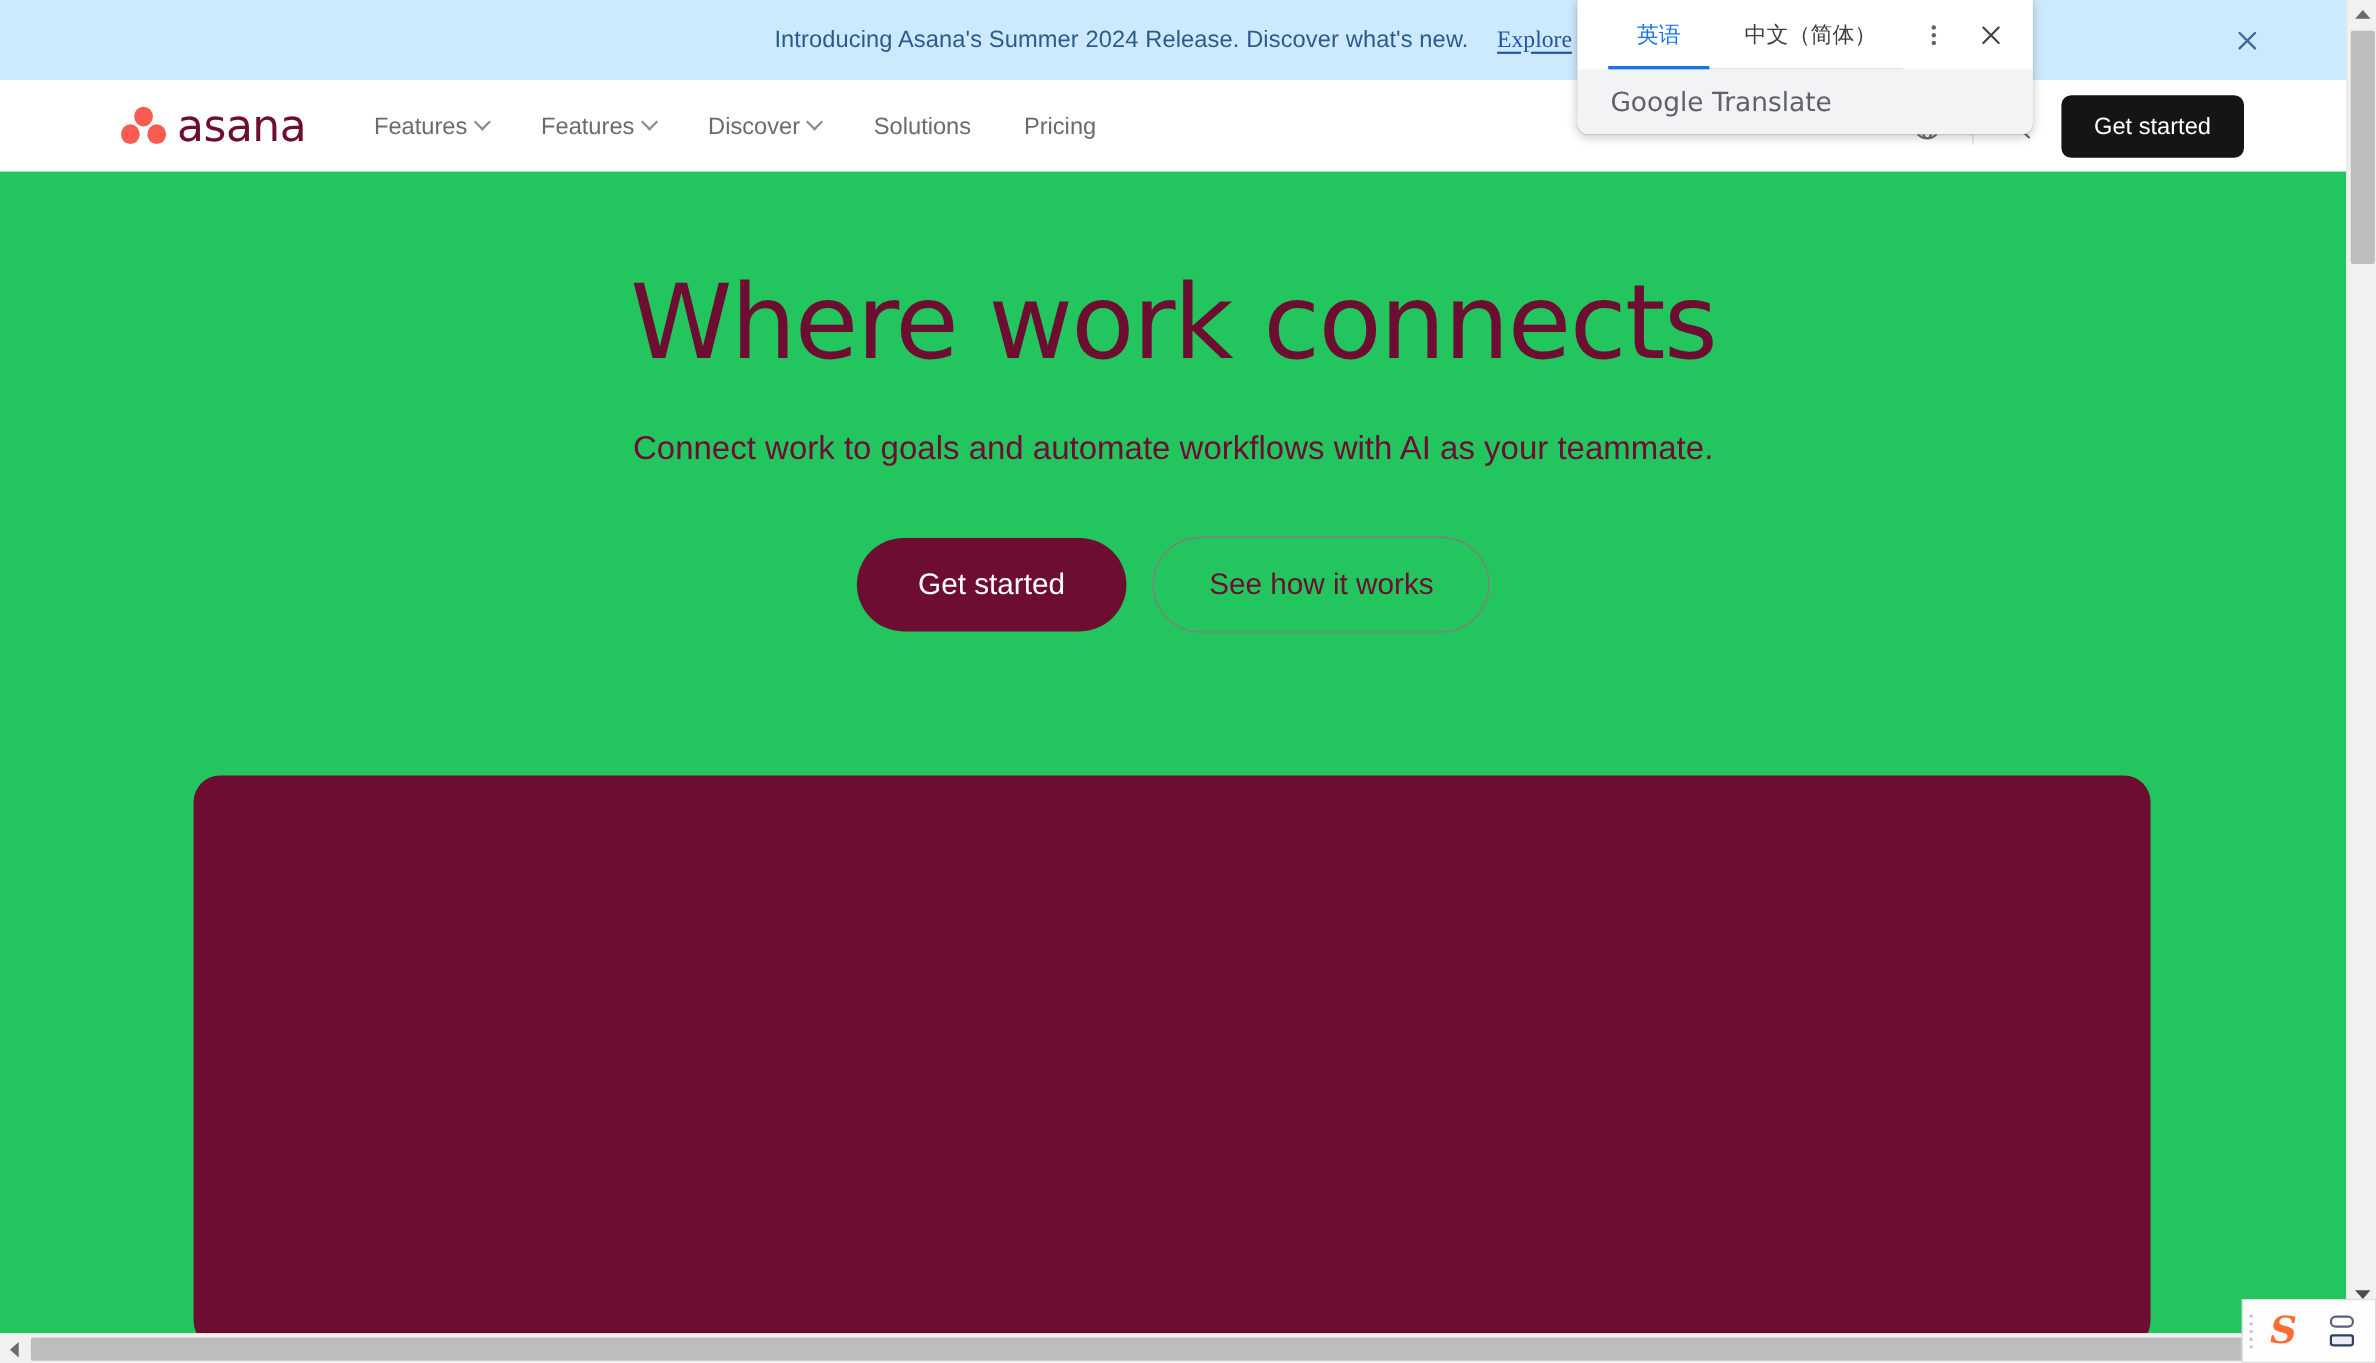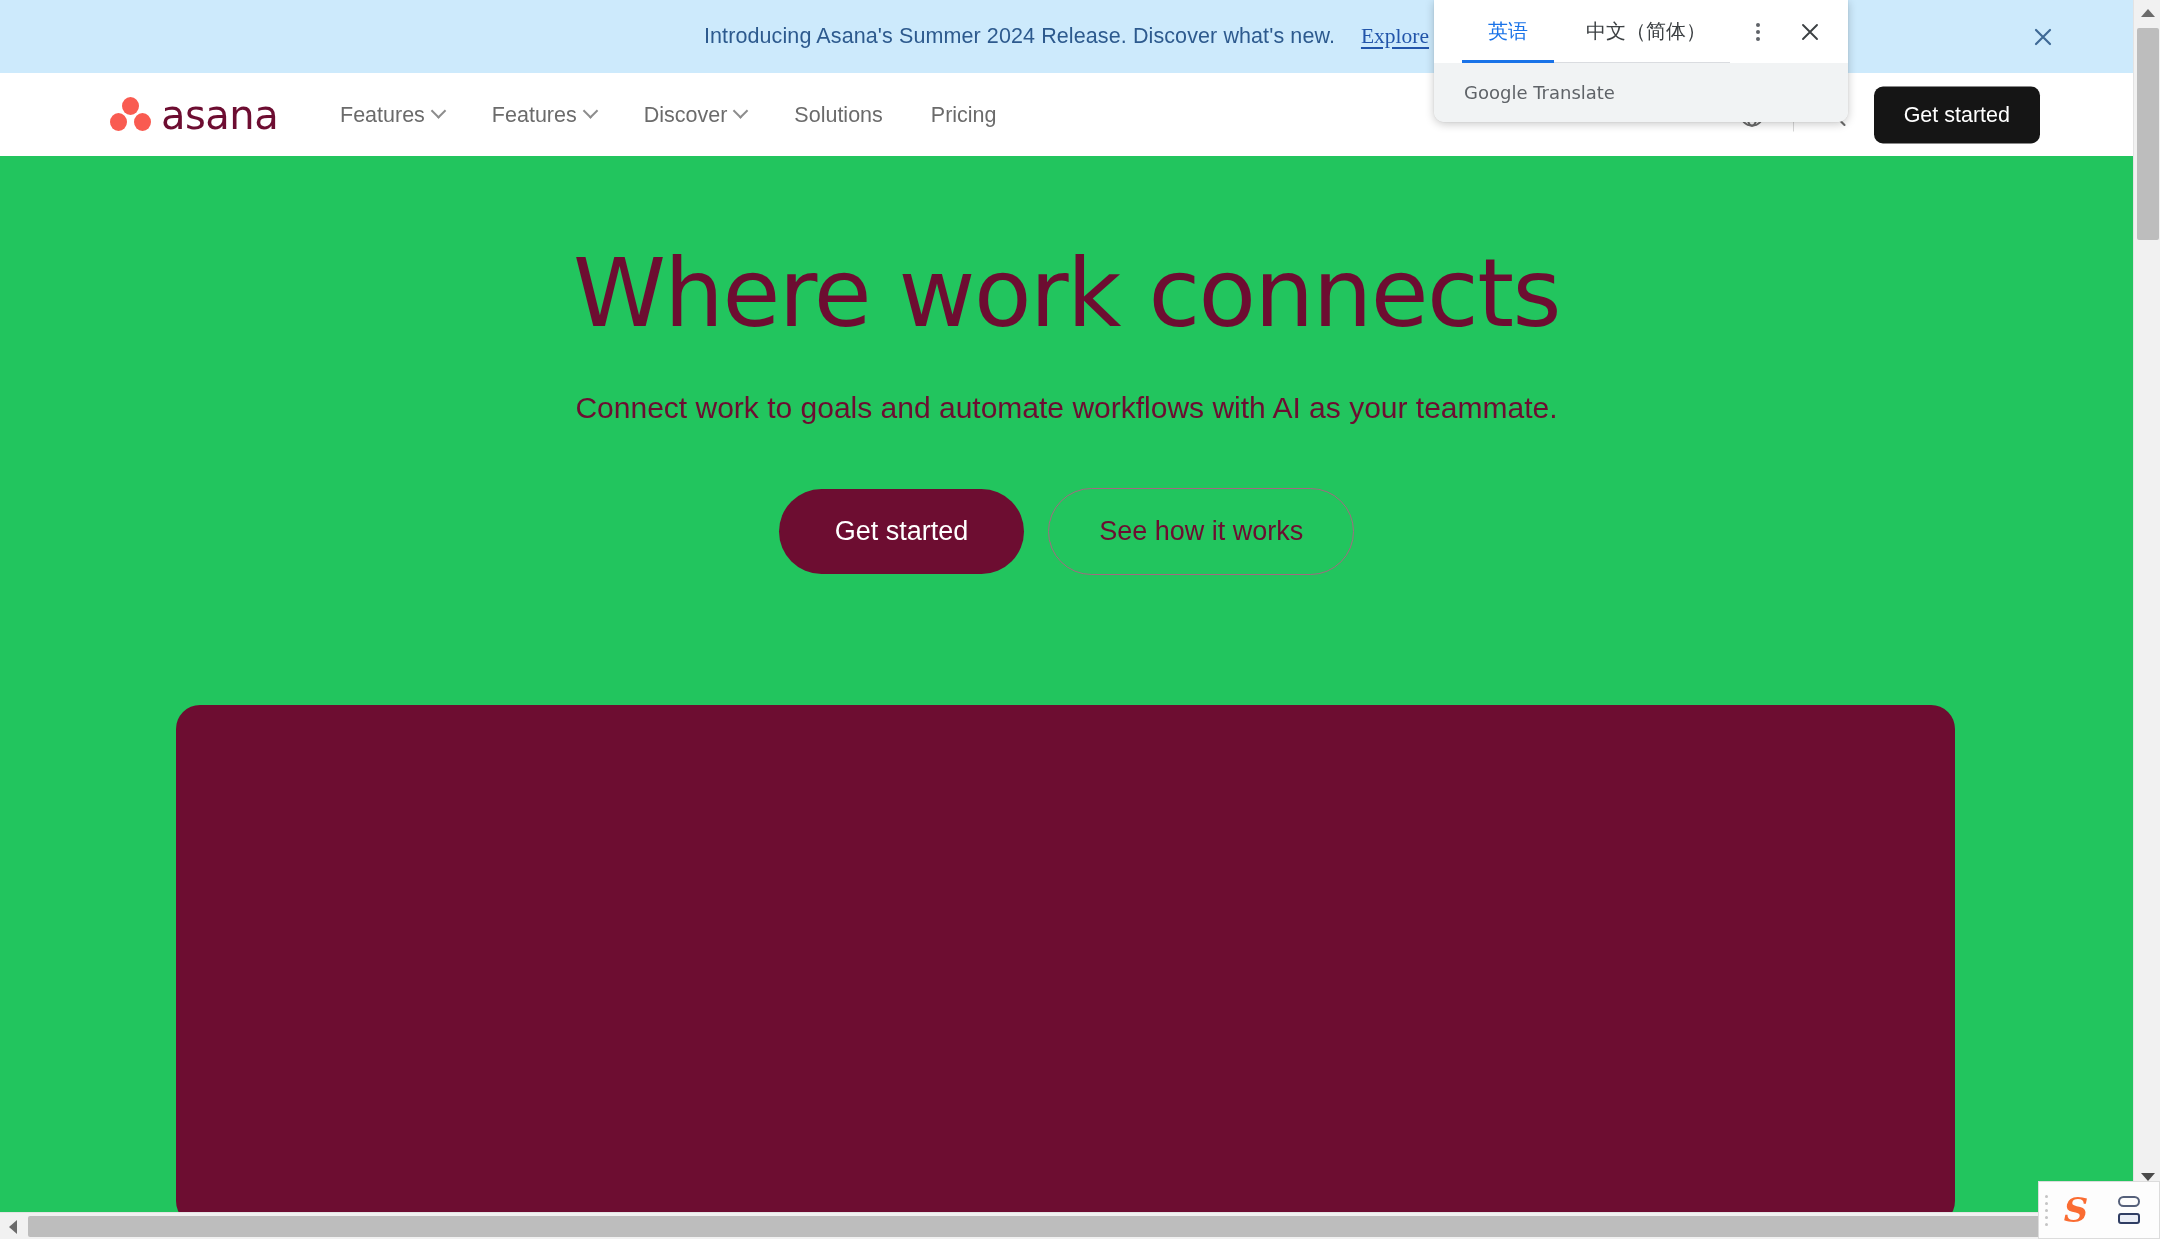--- a/index.html
+++ b/index.html
@@ -279,21 +279,21 @@
     transform: translateY(-50%);
     width: 28px; height: 28px;
     cursor: pointer;
   }
   #gt-footer {
     height: 59px;
     background: #f1f3f4;
     display: flex;
     align-items: center;
     padding-left: 30px;
-    font-size: 18px;
+    font-size: 24px;
     color: #5f6368;
     font-family: "DejaVu Sans", sans-serif;
   }
 
   
   #vscroll {
     position: absolute;
     right: 0; top: 0;
     width: 27px; height: 1212px;
     background: #f1f1f1;

